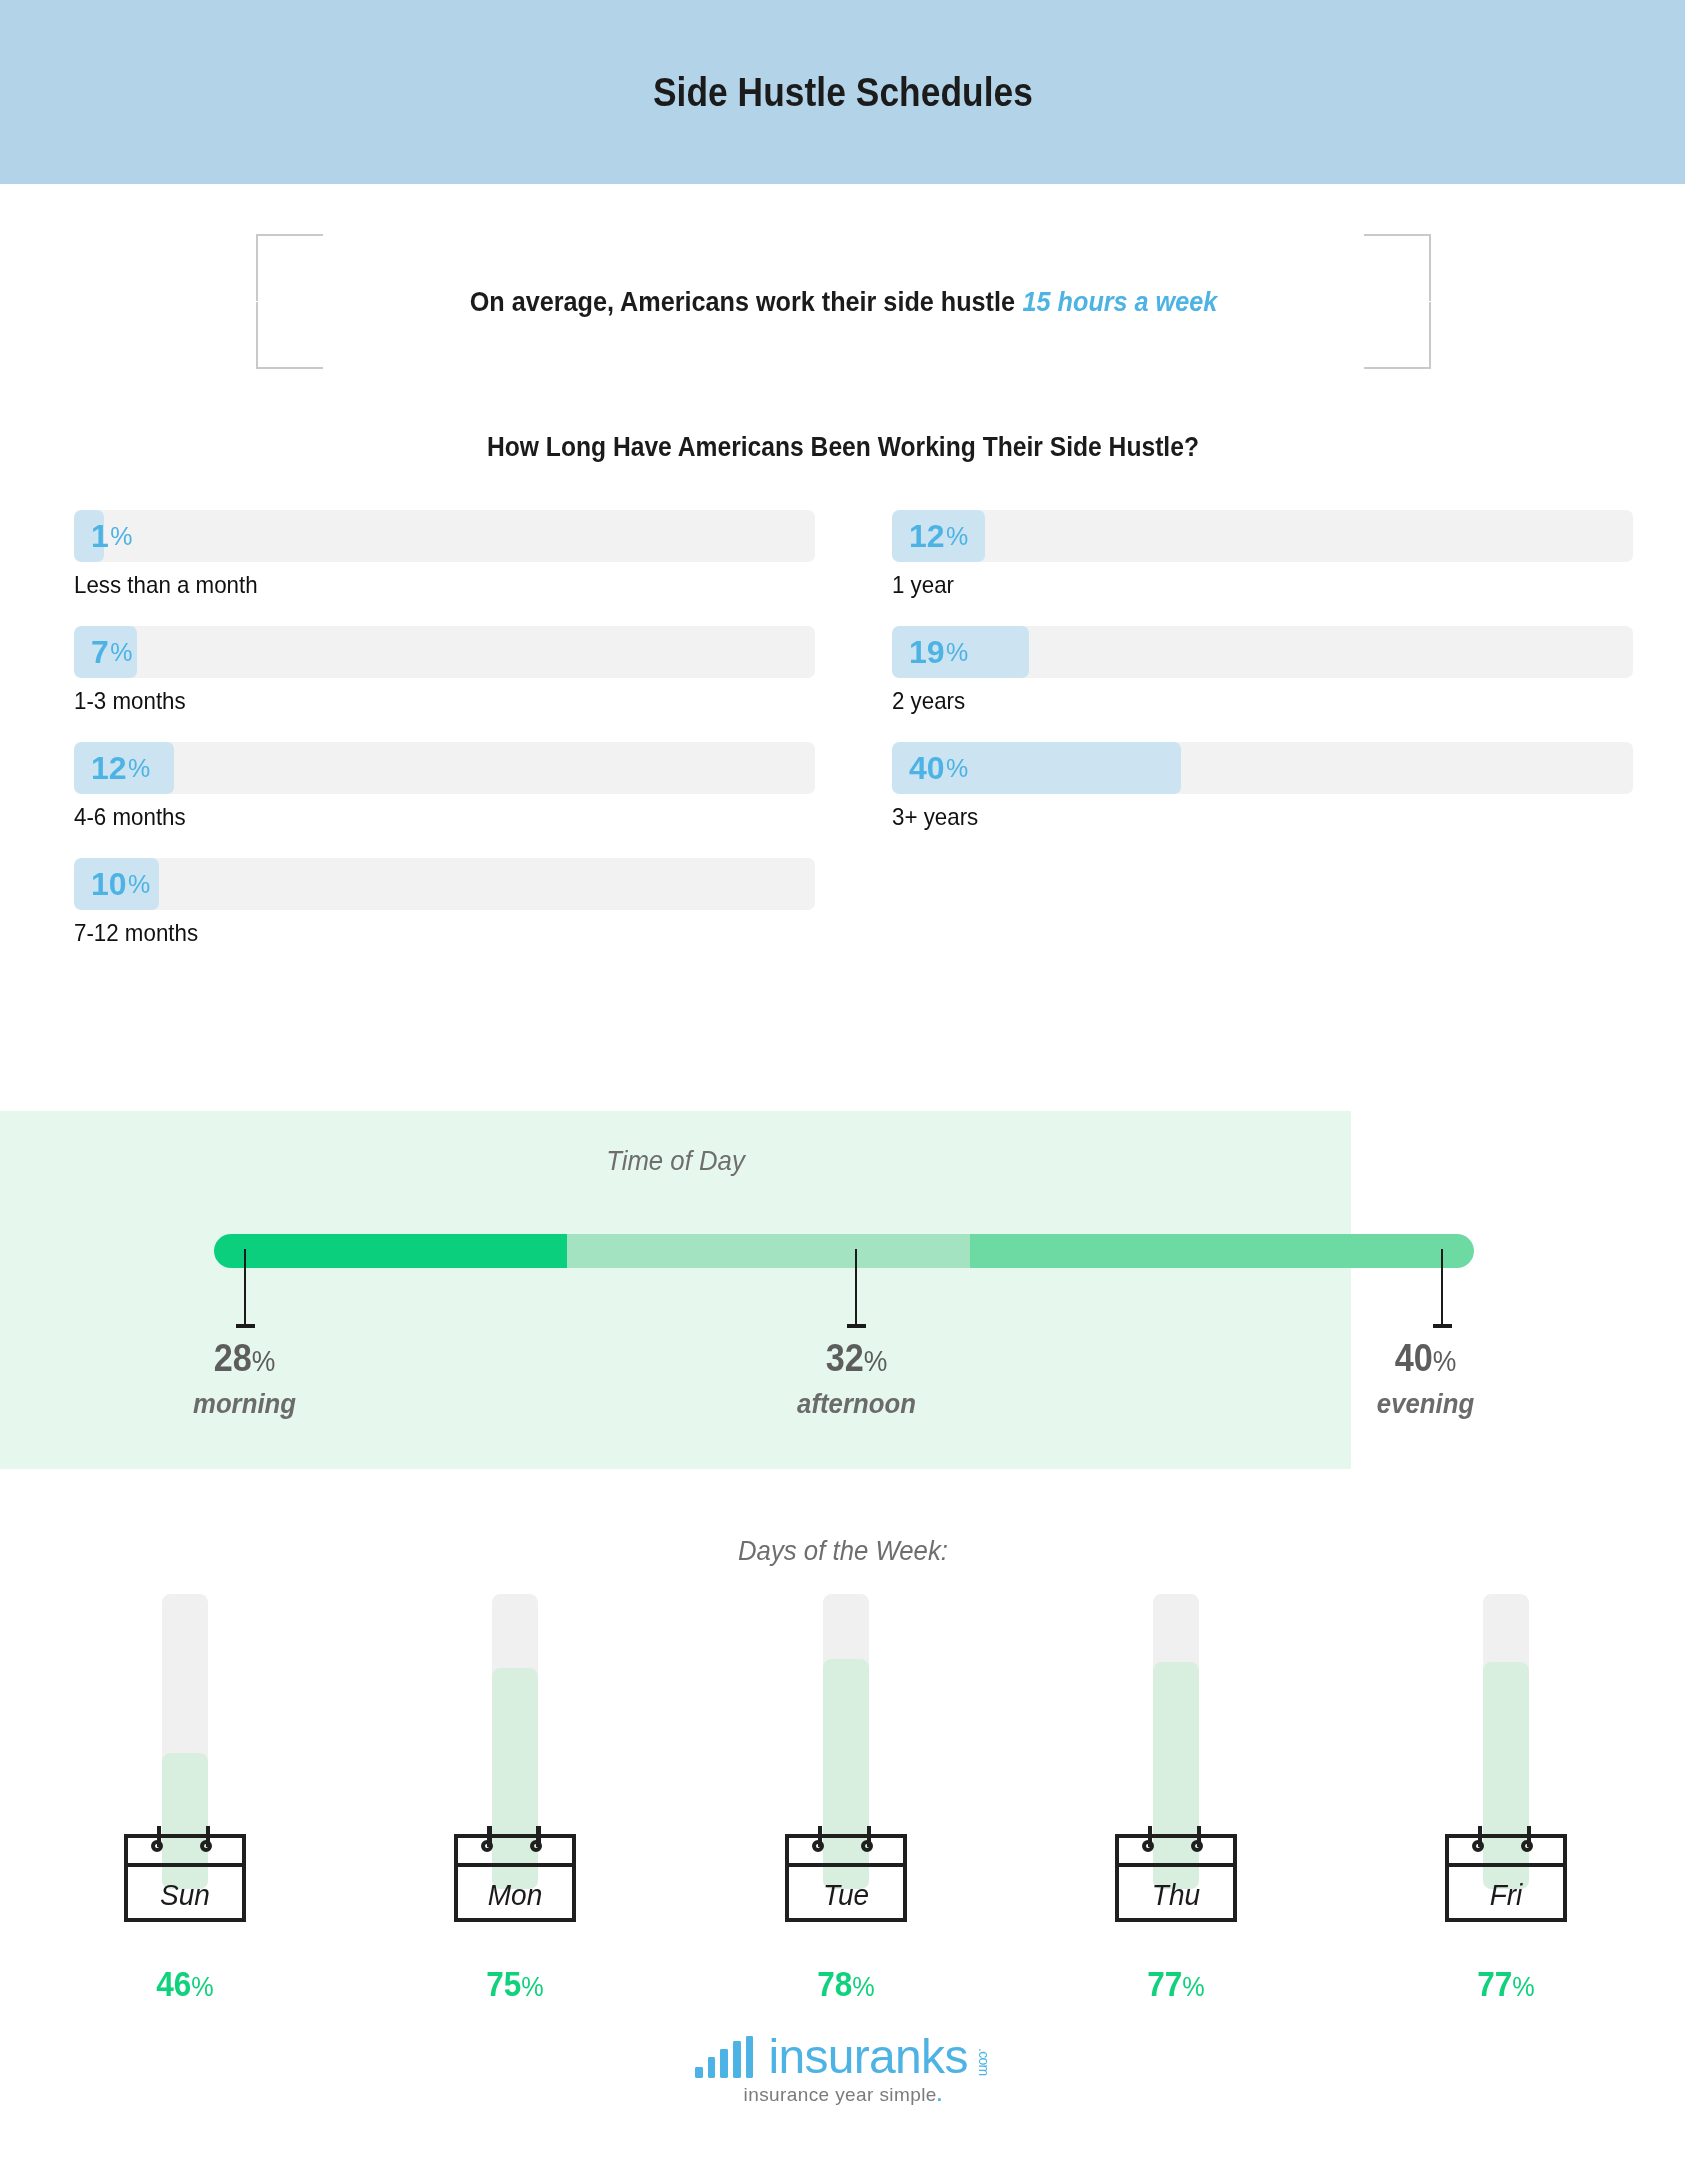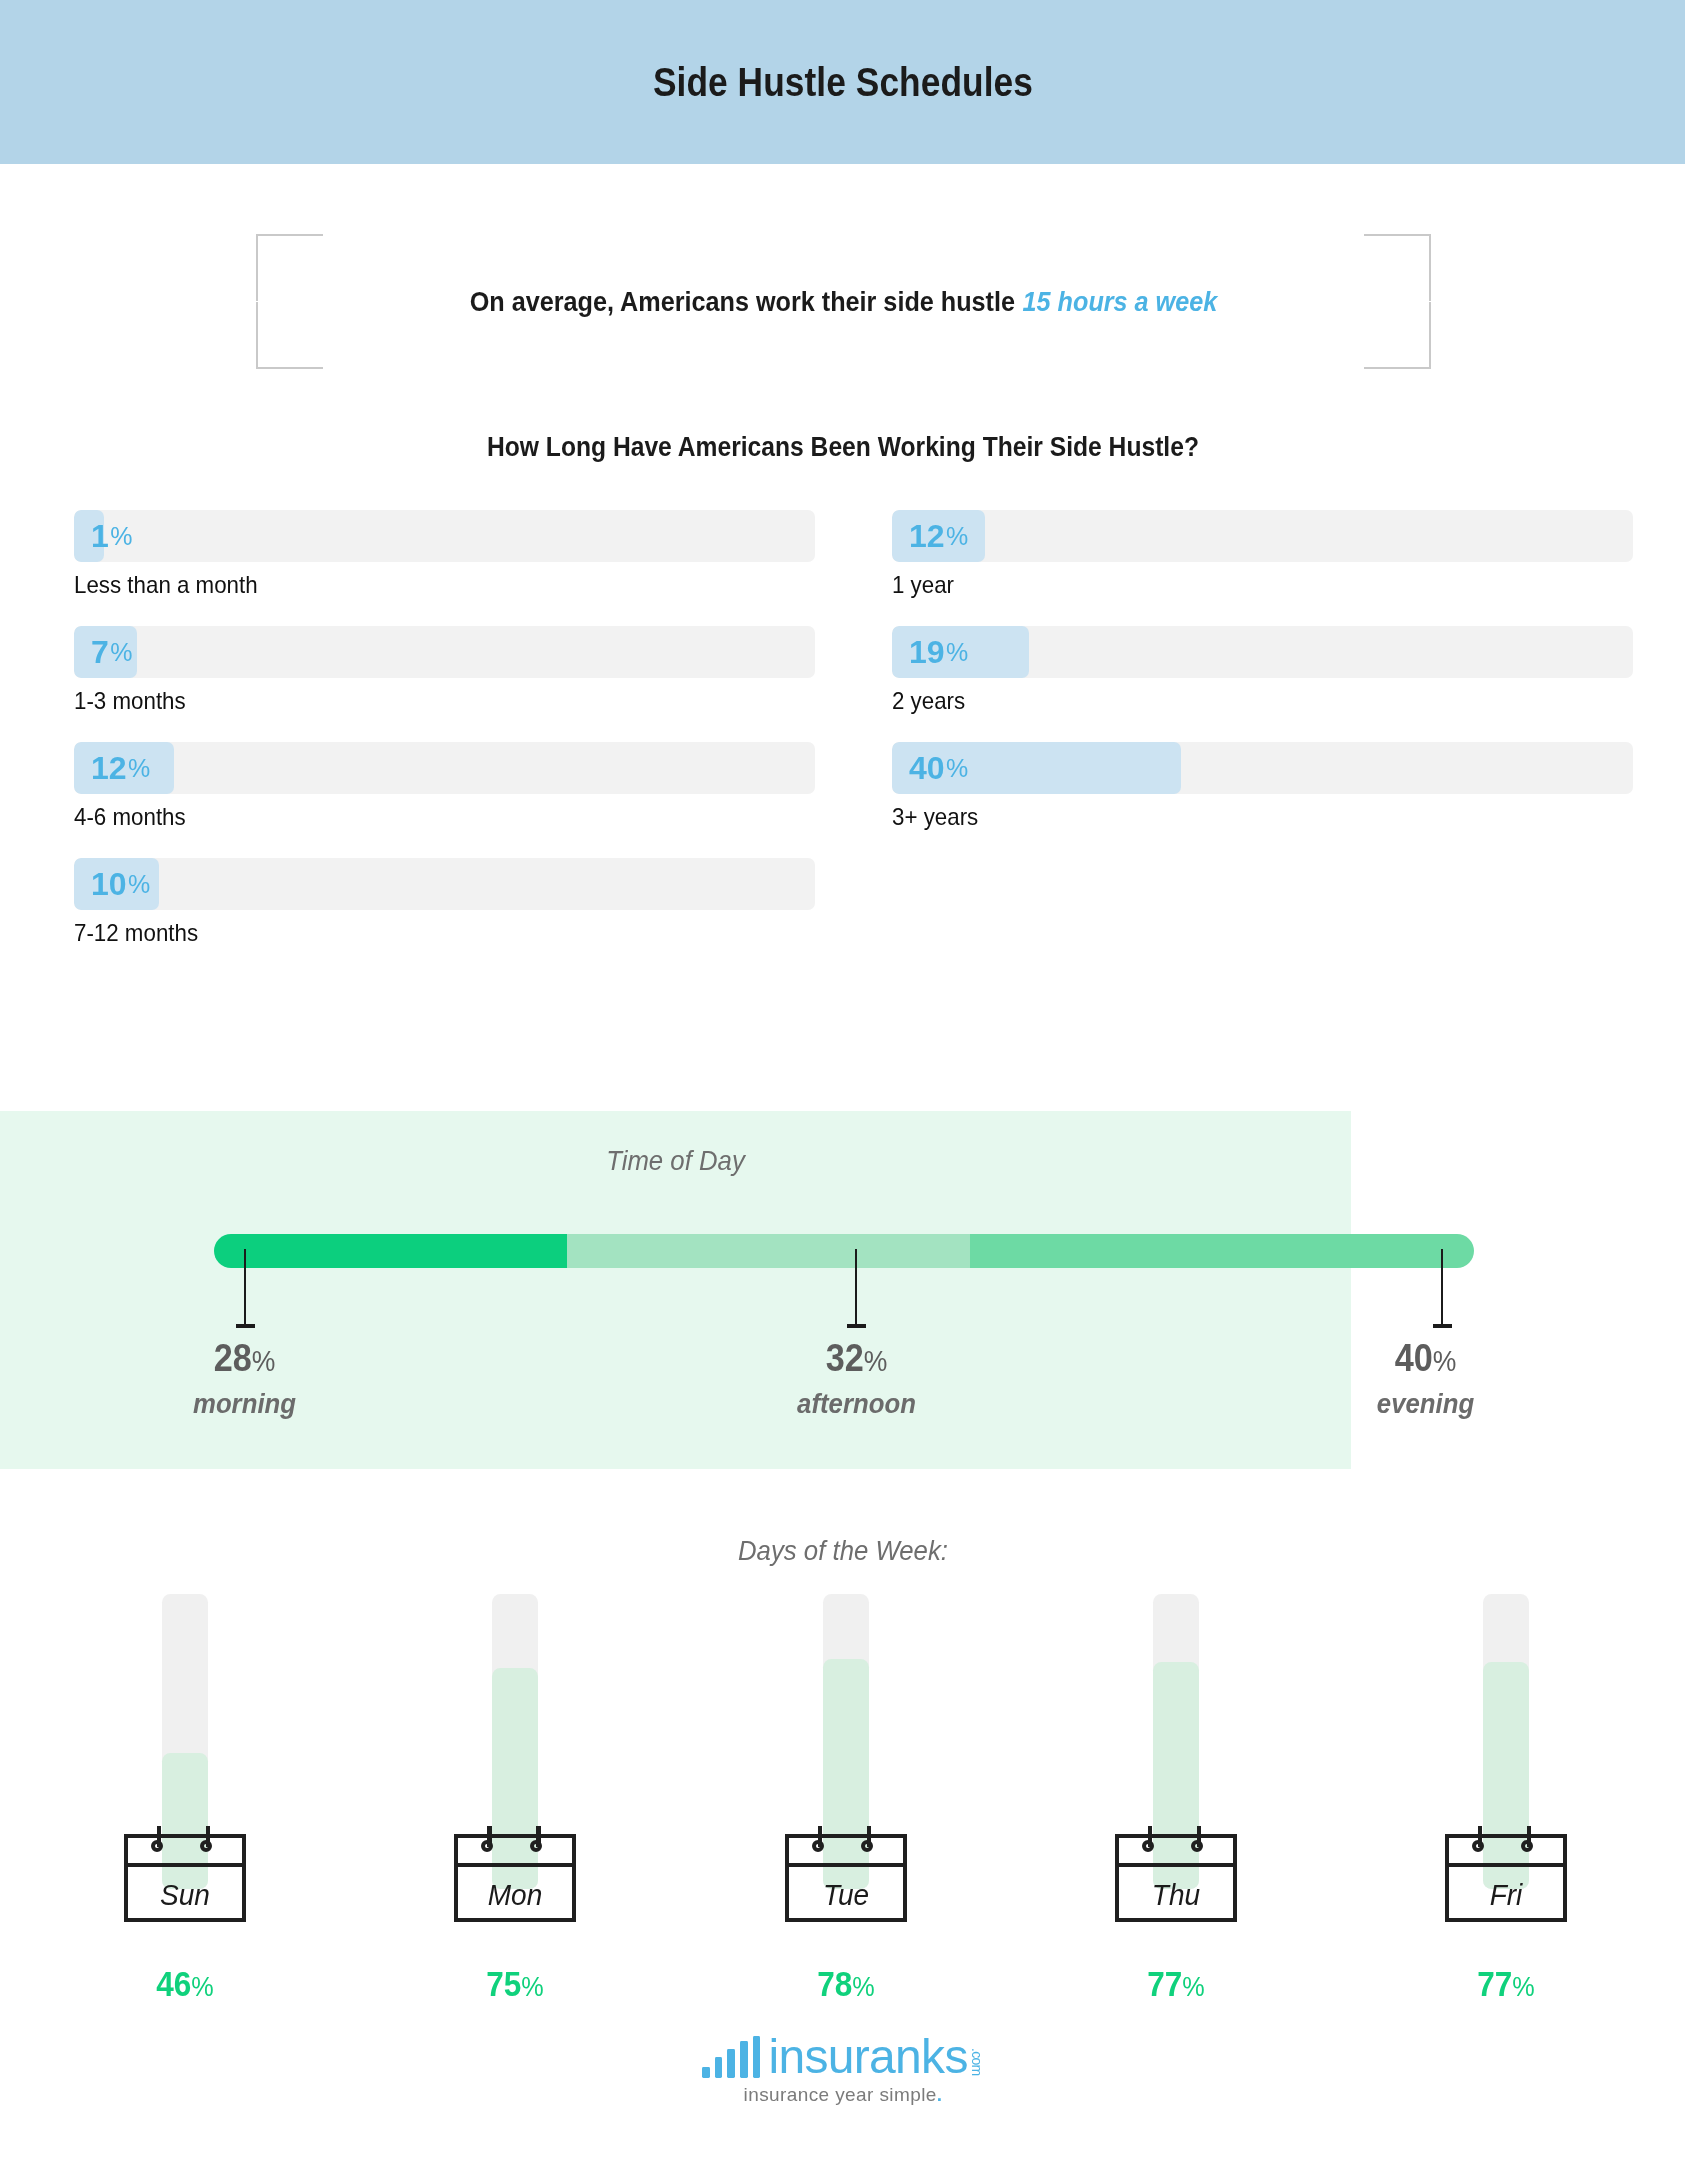--- a/index.html
+++ b/index.html
@@ -7,21 +7,21 @@
     width: 1686px;
     height: 2183px;
     background: #ffffff;
     font-family: "Liberation Sans", sans-serif;
     overflow: hidden;
   }
   .page { position: relative; width: 1686px; height: 2183px; background: #fff; }
 
   
   .header-band {
-    position: absolute; left: 0; top: 0; width: 1686px; height: 164px;
+    position: absolute; left: 0; top: 0; width: 1686px; height: 184px;
     background: #b3d4e8; display: flex; align-items: center; justify-content: center;
   }
   .header-title {
     font-size: 41px; font-weight: 700; color: #1b1b1b;
     letter-spacing: 0.1px; transform: scaleX(.86); transform-origin: center;
     white-space: nowrap;
   }
 
   
   .callout-wrap {
@@ -155,21 +155,21 @@
     font-size: 35px; font-weight: 700; color: #10d17c; line-height: 1;
     transform: scaleX(.9);
   }
   .dow-pct .pct { font-size: 28px; font-weight: 400; }
 
   
   .logo-wrap {
     position: absolute; left: 0; top: 2036px; width: 1686px;
     display: flex; flex-direction: column; align-items: center;
   }
-  .logo-main { display: flex; align-items: flex-end; }
+  .logo-main { display: flex; align-items: flex-end; gap: 7px; }
   .logo-bars { display: flex; align-items: flex-end; height: 42px; margin-right: 3.5px; }
   .logo-bars span {
     width: 7.7px; margin-right: 4.9px; background: #4cb3e4; border-radius: 1.4px;
   }
   .logo-bars span:nth-child(1) { height: 11.2px; }
   .logo-bars span:nth-child(2) { height: 21px; }
   .logo-bars span:nth-child(3) { height: 29.5px; }
   .logo-bars span:nth-child(4) { height: 37px; }
   .logo-bars span:nth-child(5) { height: 42px; }
   .logo-word {

